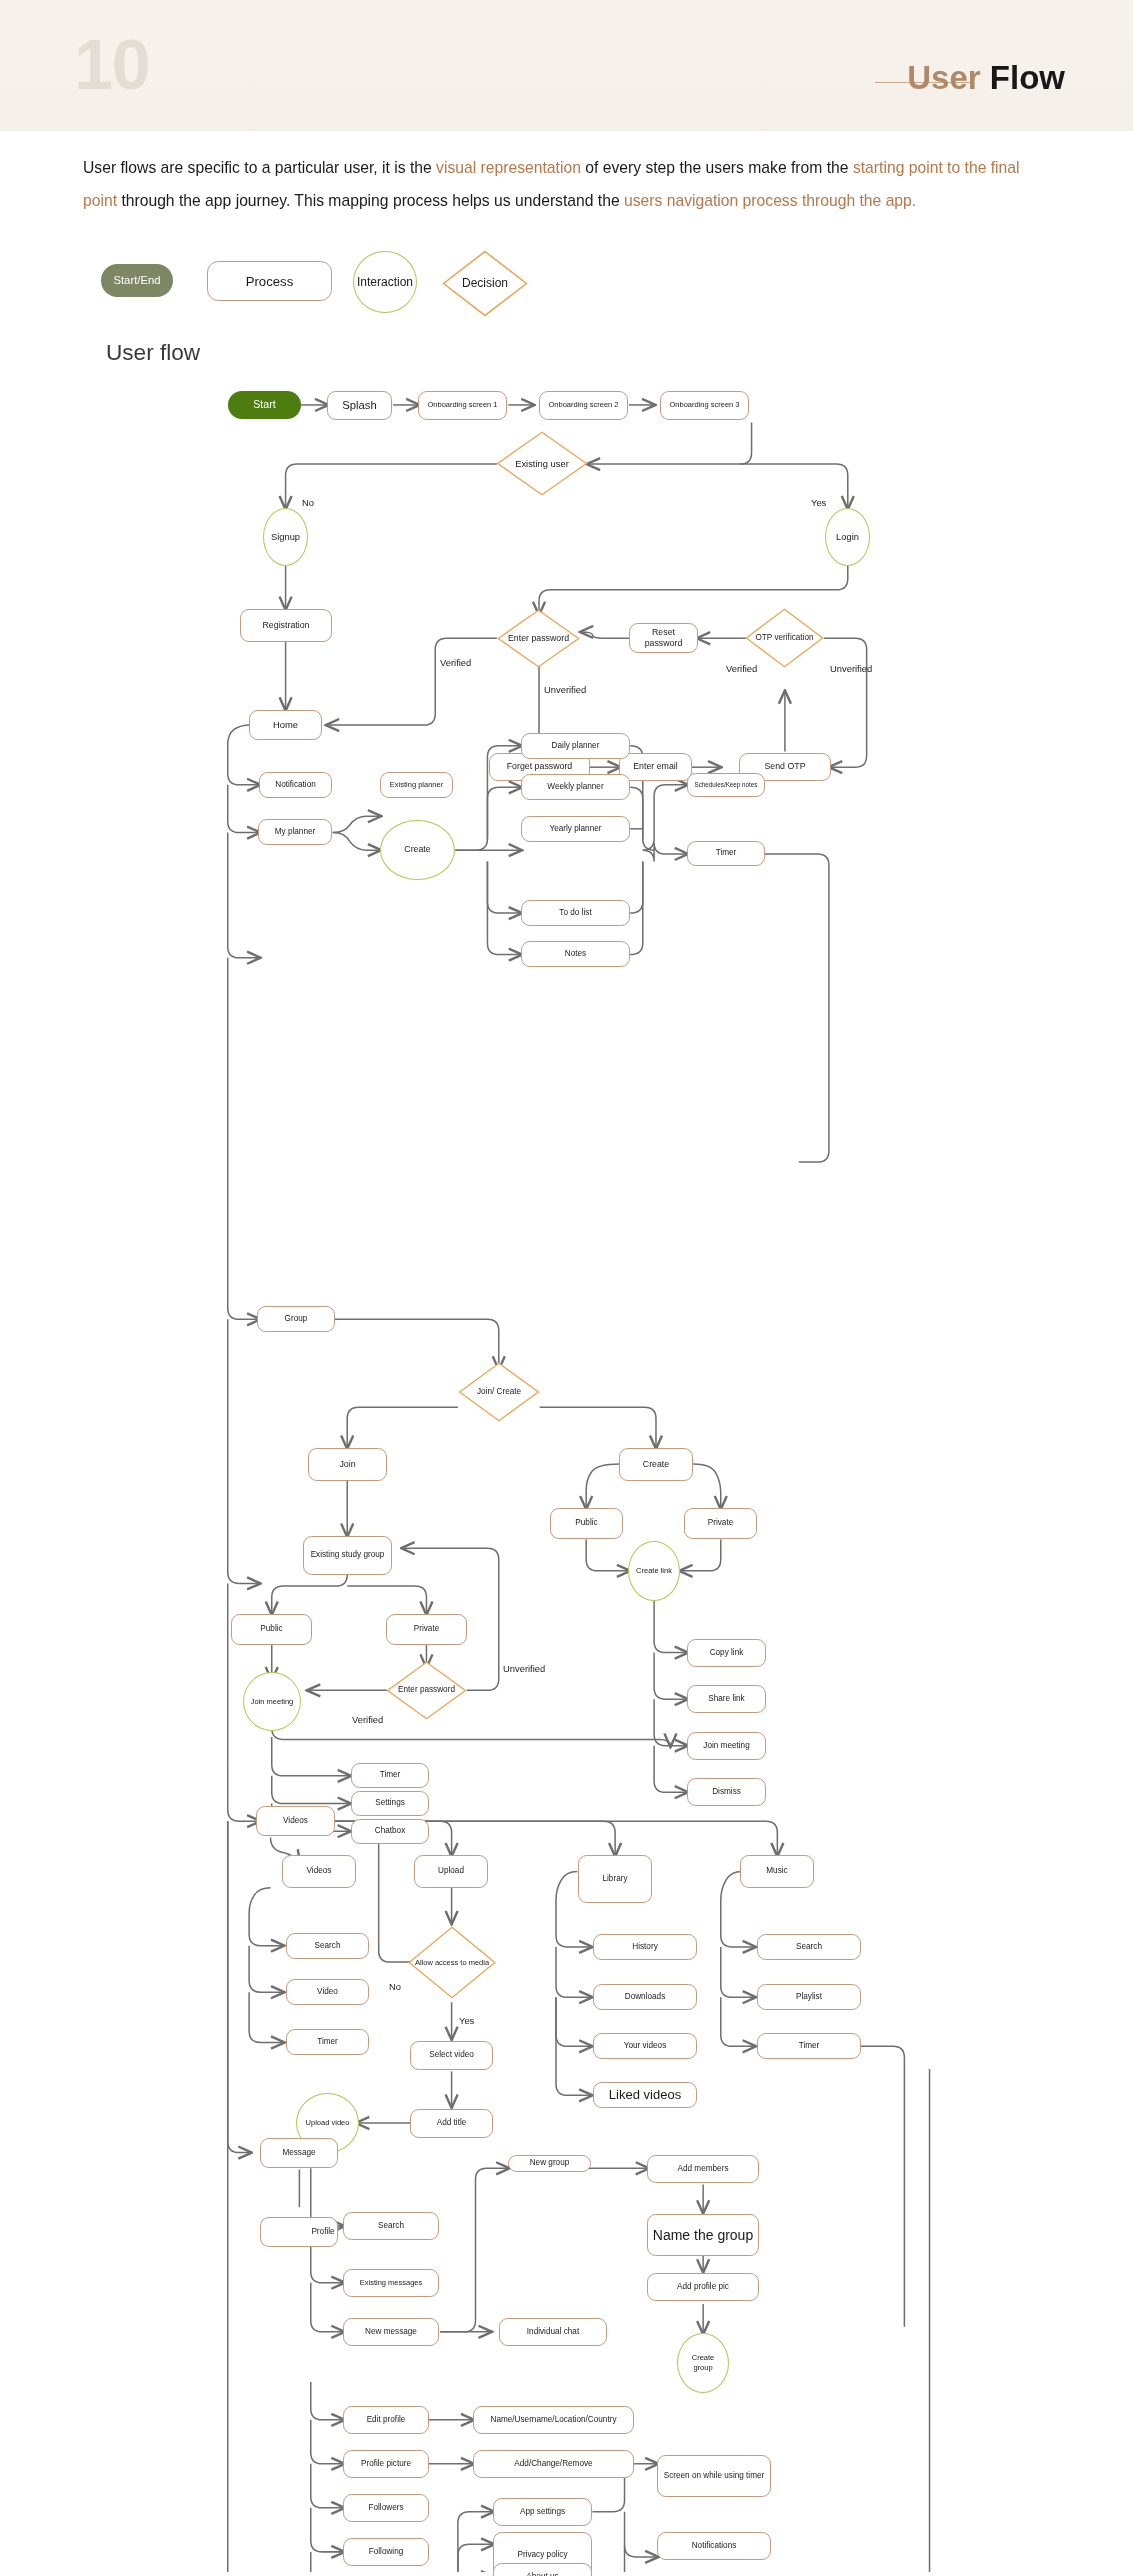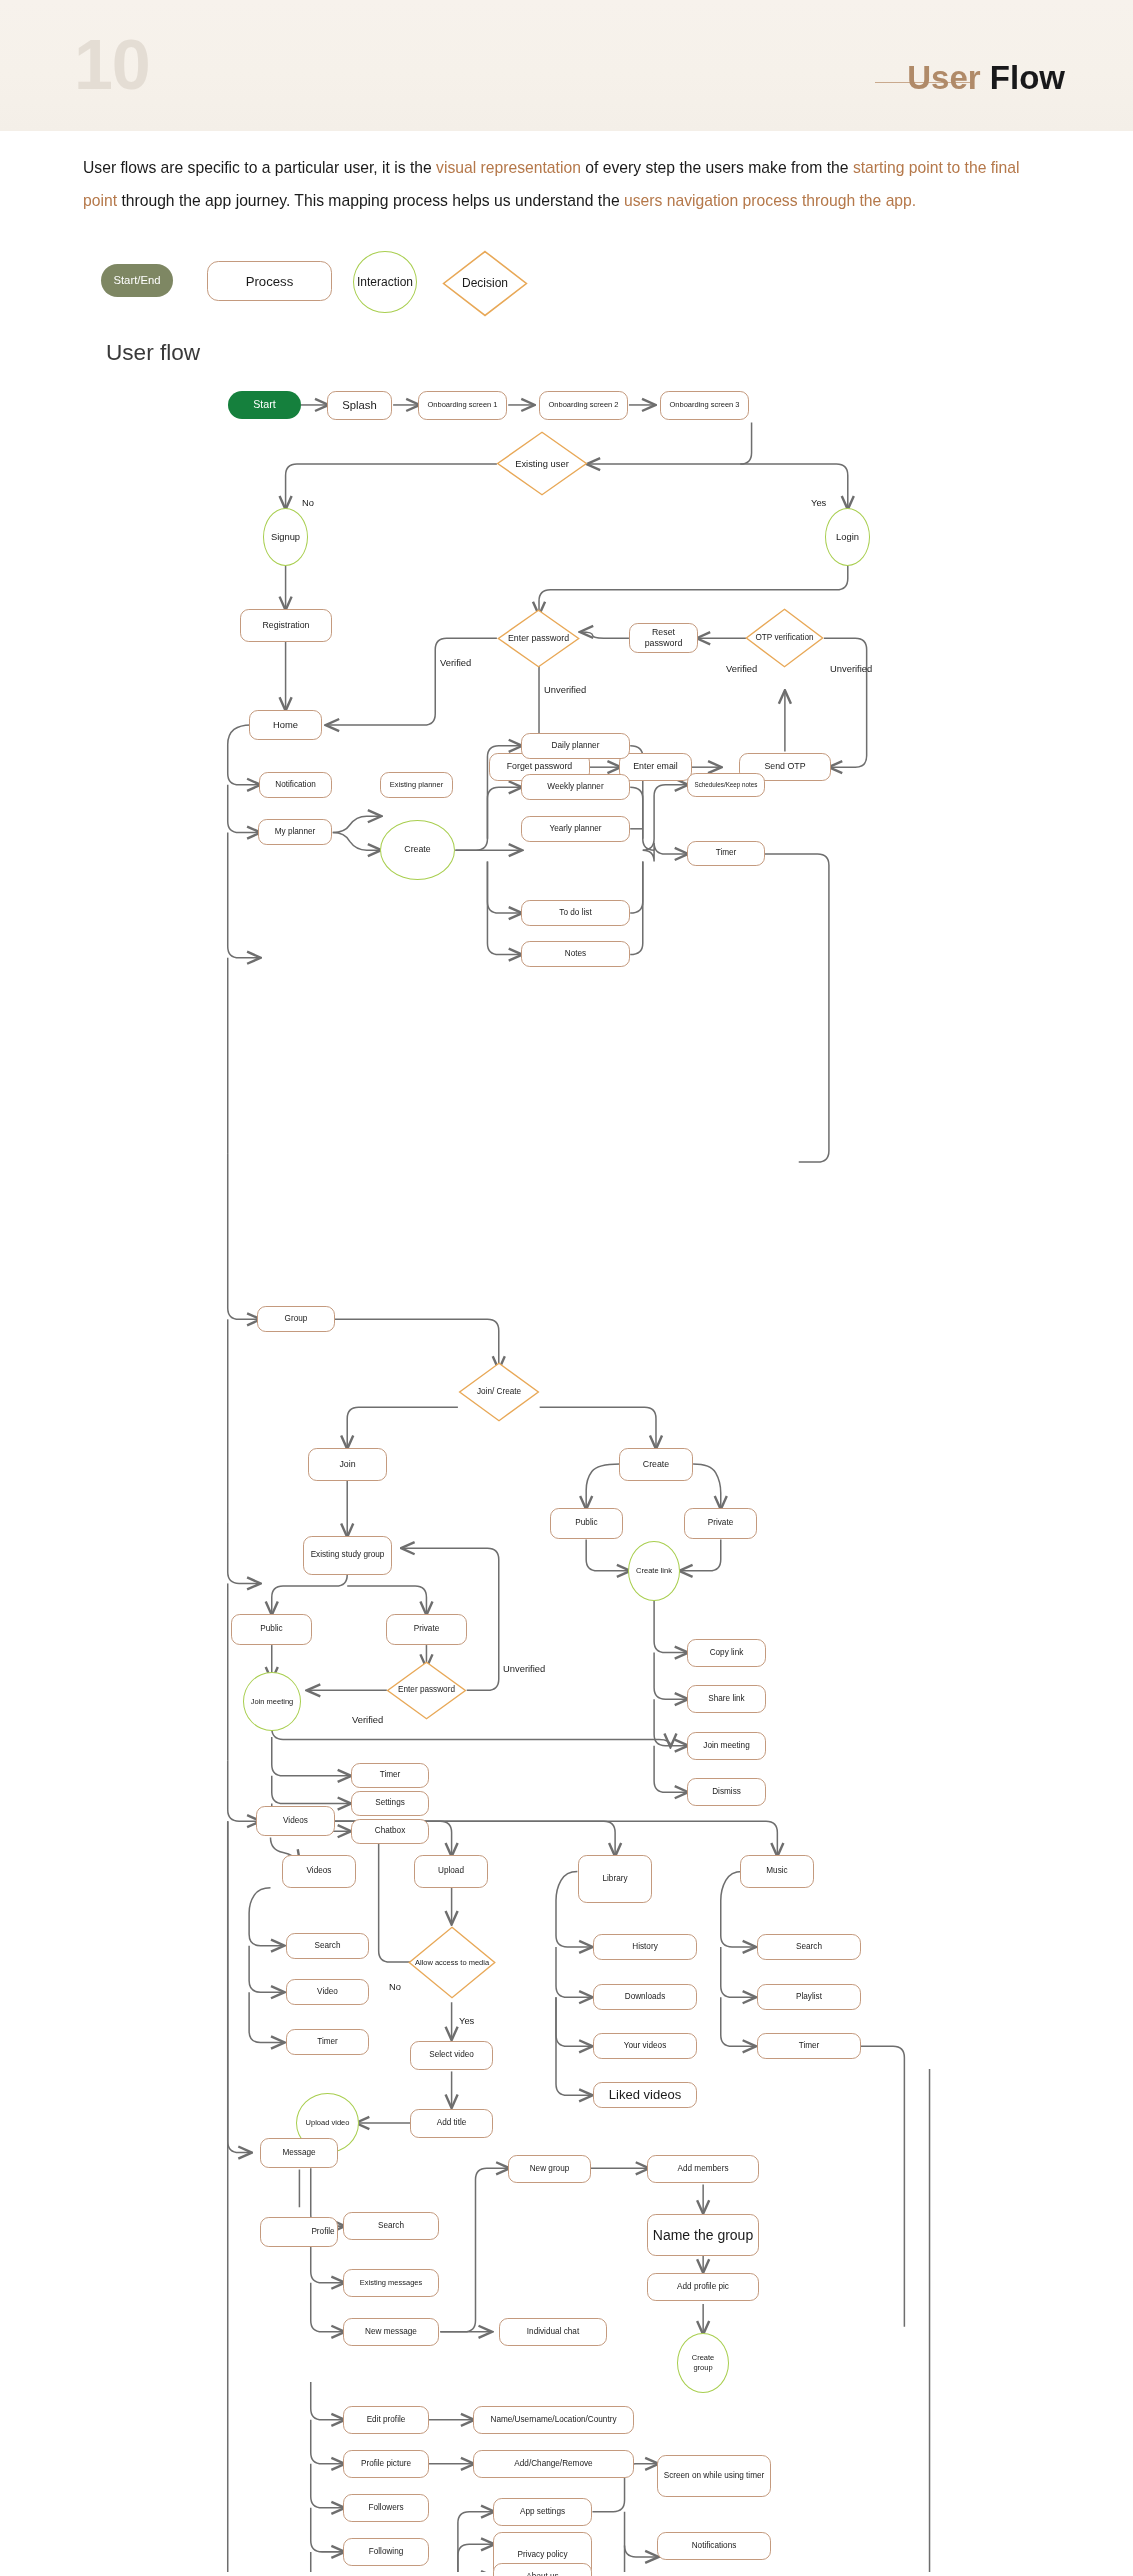--- a/index.html
+++ b/index.html
@@ -39,21 +39,21 @@
   #flow-title{position:absolute;left:106px;top:340px;font-size:22.6px;color:#3a3a3a;}
 
   
   #canvas{position:absolute;left:0;top:371px;width:1134px;height:2201px;}
   #edges{position:absolute;left:0;top:0;width:1134px;height:2201px;}
 
   
   .node{position:absolute;box-sizing:border-box;display:flex;align-items:center;
      justify-content:center;text-align:center;color:#1b1b1b;background:#fff;z-index:3;}
   .proc{border:1.4px solid #c49a7e;border-radius:8.8px;}
-  .term{background:#15803d;border:none;border-radius:14px;color:#fff;}
+  .term{background:#4d7c0f;border:none;border-radius:14px;color:#fff;}
   .inter{border:1.4px solid #a8ce4e;border-radius:50%;}
   .dia{border:none;background:transparent;}
   .dia .dtext{position:relative;z-index:2;}
   .dia svg{position:absolute;left:0;top:0;}
   .elabel{position:absolute;font-size:9.4px;color:#1b1b1b;z-index:4;background:transparent;}
 </style>
 </head>
 <body>
 
 <div id="page">
@@ -482,21 +482,21 @@
       </div>
       <div class="node proc" style="left: 410px; top: 1738px; width: 83px; height: 29px; font-size: 8.2px; line-height: 10.7px;">
         <span style="padding: 0px 3.8px;">Add title</span>
       </div>
       <div class="node inter" style="left: 296px; top: 1722px; width: 63px; height: 60px; font-size: 7.5px; line-height: 10px;">
         <span style="padding: 0px 3.8px;">Upload video</span>
       </div>
       <div class="node proc" style="left: 260px; top: 1767px; width: 78px; height: 30px; font-size: 8.2px; line-height: 10.7px;">
         <span style="padding: 0px 3.8px;">Message</span>
       </div>
-      <div class="node proc" style="left: 508px; top: 1784px; width: 83px; height: 28px; font-size: 8.2px; line-height: 10.7px;">
+      <div class="node proc" style="left: 508px; top: 1784px; width: 83px; height: 17px; font-size: 8.2px; line-height: 10.7px;">
         <span style="padding: 0px 3.8px;">New group</span>
       </div>
       <div class="node proc" style="left: 647px; top: 1784px; width: 112px; height: 28px; font-size: 8.2px; line-height: 10.7px;">
         <span style="padding: 0px 3.8px;">Add members</span>
       </div>
       <div class="node proc" style="left: 343px; top: 1841px; width: 96px; height: 28px; font-size: 8.2px; line-height: 10.7px;">
         <span style="padding: 0px 3.8px;">Search</span>
       </div>
       <div class="node proc" style="left: 647px; top: 1843px; width: 112px; height: 42px; font-size: 14px; line-height: 10.7px; align-items: center;">
         <span style="padding: 0px 3.8px;">Name the group</span>

